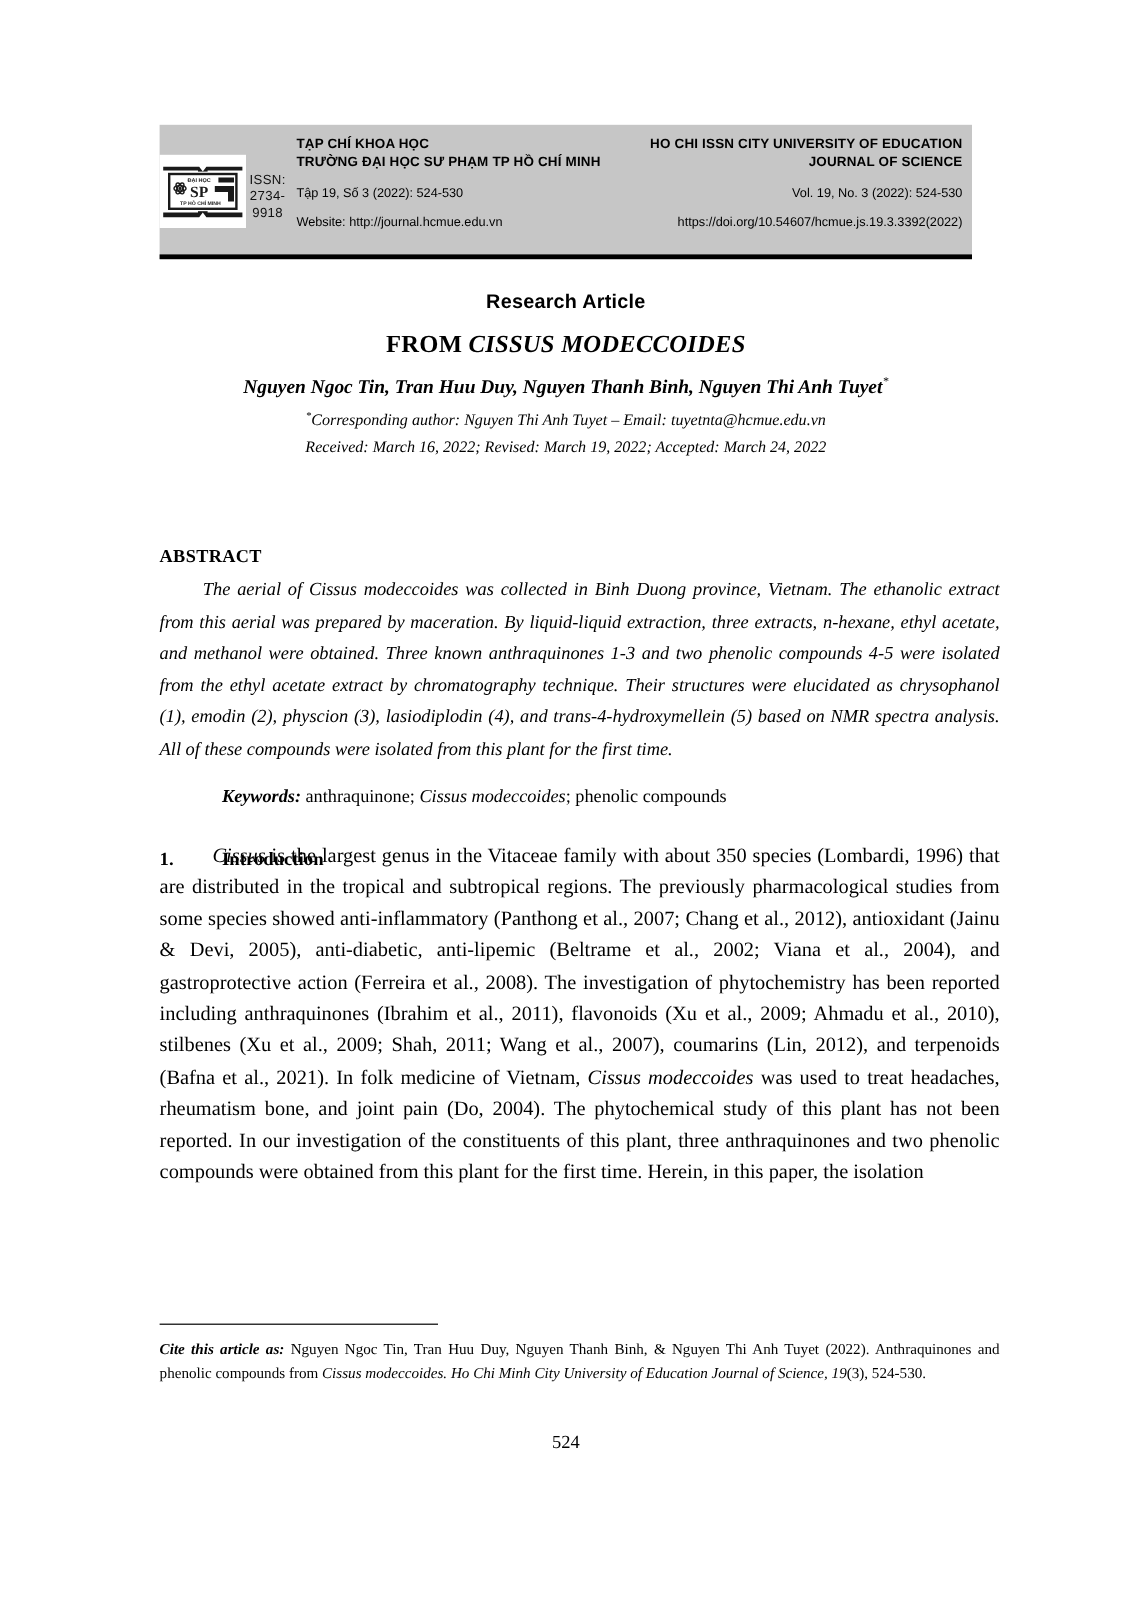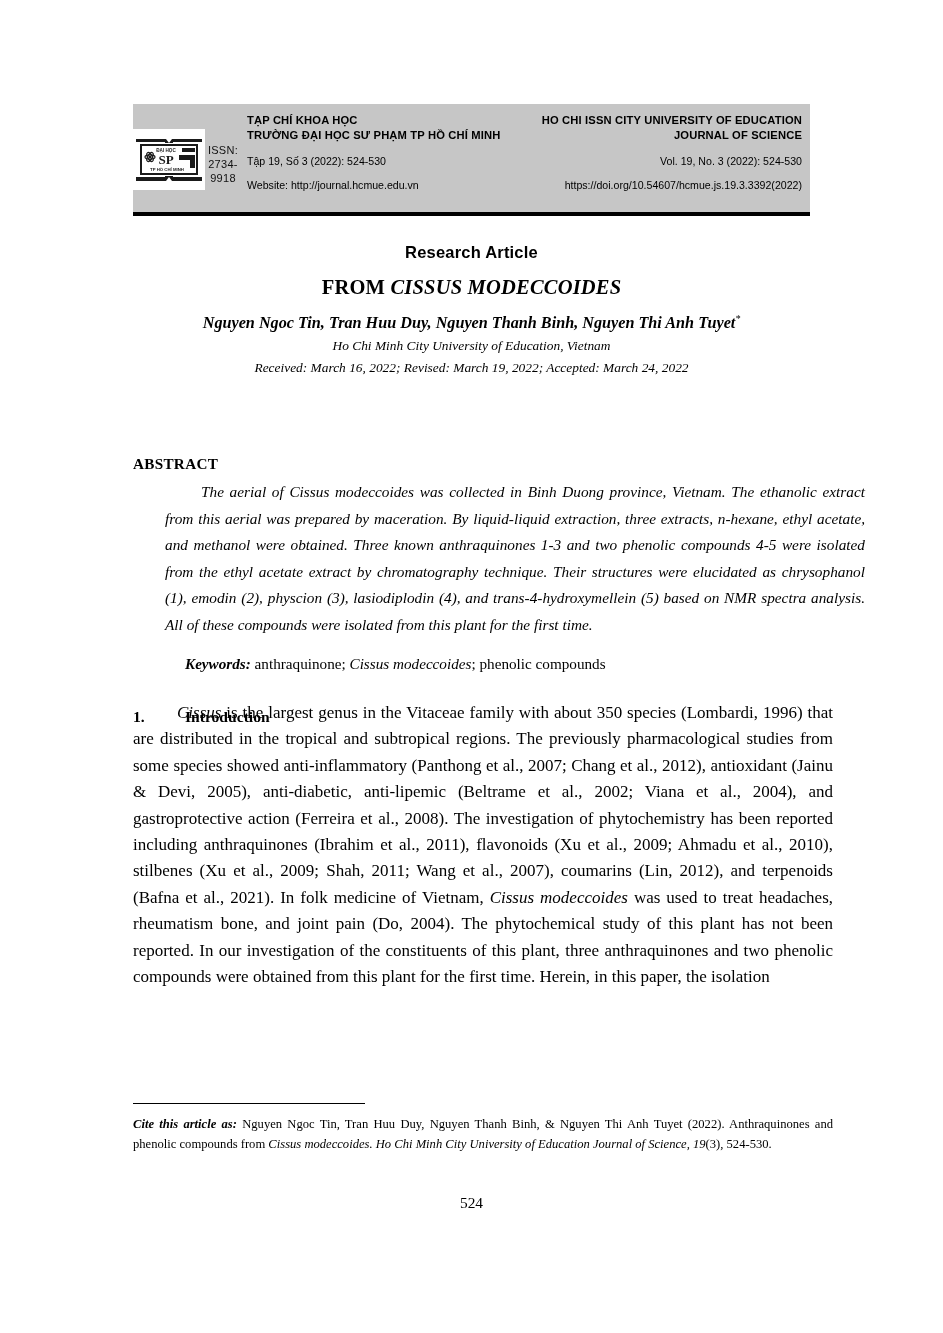--- a/index.html
+++ b/index.html
@@ -177,21 +177,20 @@
   .abstract-body {
     position: absolute;
     left: 0;
     top: 479px;
     width: 700px;
     font-style: italic;
     font-size: 15.3px;
     line-height: 26.5px;
     text-align: justify;
     text-indent: 36px;
-    margin-left: 32px;
   }
   .keywords {
     position: absolute;
     left: 0;
     top: 652px;
     width: 700px;
     font-size: 15.2px;
     line-height: 24px;
     text-indent: 52px;
   }
@@ -308,21 +307,21 @@
     </div>
   </div>
 
   <div class="research-article">Research Article</div>
 
   <div class="title-block">
     <div class="art-title">
       <div><span>FROM </span><span class="ital">CISSUS MODECCOIDES</span></div>
     </div>
     <div class="authors"><span>Nguyen Ngoc Tin, Tran Huu Duy, Nguyen Thanh Binh, Nguyen Thi Anh Tuyet</span><sup>*</sup></div>
-    <div class="affil">Ho Chi Minh City University of Education, Vietnam</div>
+    <div class="corresponding"><sup>*</sup><span>Corresponding author: Nguyen Thi Anh Tuyet – Email: tuyetnta@hcmue.edu.vn</span></div>
     <div class="dates">Received: March 16, 2022; Revised: March 19, 2022; Accepted: March 24, 2022</div>
   </div>
 
   <div class="abstract-heading">ABSTRACT</div>
   <div class="abstract-body">The aerial of Cissus modeccoides was collected in Binh Duong province, Vietnam. The ethanolic extract from this aerial was prepared by maceration. By liquid-liquid extraction, three extracts, n-hexane, ethyl acetate, and methanol were obtained. Three known anthraquinones 1-3 and two phenolic compounds 4-5 were isolated from the ethyl acetate extract by chromatography technique. Their structures were elucidated as chrysophanol (1), emodin (2), physcion (3), lasiodiplodin (4), and trans-4-hydroxymellein (5) based on NMR spectra analysis. All of these compounds were isolated from this plant for the first time.</div>
   <div class="keywords"><b>Keywords:</b><span> anthraquinone; </span><span class="ital">Cissus modeccoides</span><span>; phenolic compounds</span></div>
 
   <div class="sec-heading"><span class="num">1.</span><span>Introduction</span></div>
   <div class="intro-body"><span class="ital">Cissus</span><span> is the largest genus in the Vitaceae family with about 350 species (Lombardi, 1996) that are distributed in the tropical and subtropical regions. The previously pharmacological studies from some species showed anti-inflammatory (Panthong et al., 2007; Chang et al., 2012), antioxidant (Jainu &amp; Devi, 2005), anti-diabetic, anti-lipemic (Beltrame et al., 2002; Viana et al., 2004), and gastroprotective action (Ferreira et al., 2008). The investigation of phytochemistry has been reported including anthraquinones (Ibrahim et al., 2011), flavonoids (Xu et al., 2009; Ahmadu et al., 2010), stilbenes (Xu et al., 2009; Shah, 2011; Wang et al., 2007), coumarins (Lin, 2012), and terpenoids (Bafna et al., 2021). In folk medicine of Vietnam, </span><span class="ital">Cissus modeccoides</span><span> was used to treat headaches, rheumatism bone, and joint pain (Do, 2004). The phytochemical study of this plant has not been reported. In our investigation of the constituents of this plant, three anthraquinones and two phenolic compounds were obtained from this plant for the first time. Herein, in this paper, the isolation</span></div>
 

